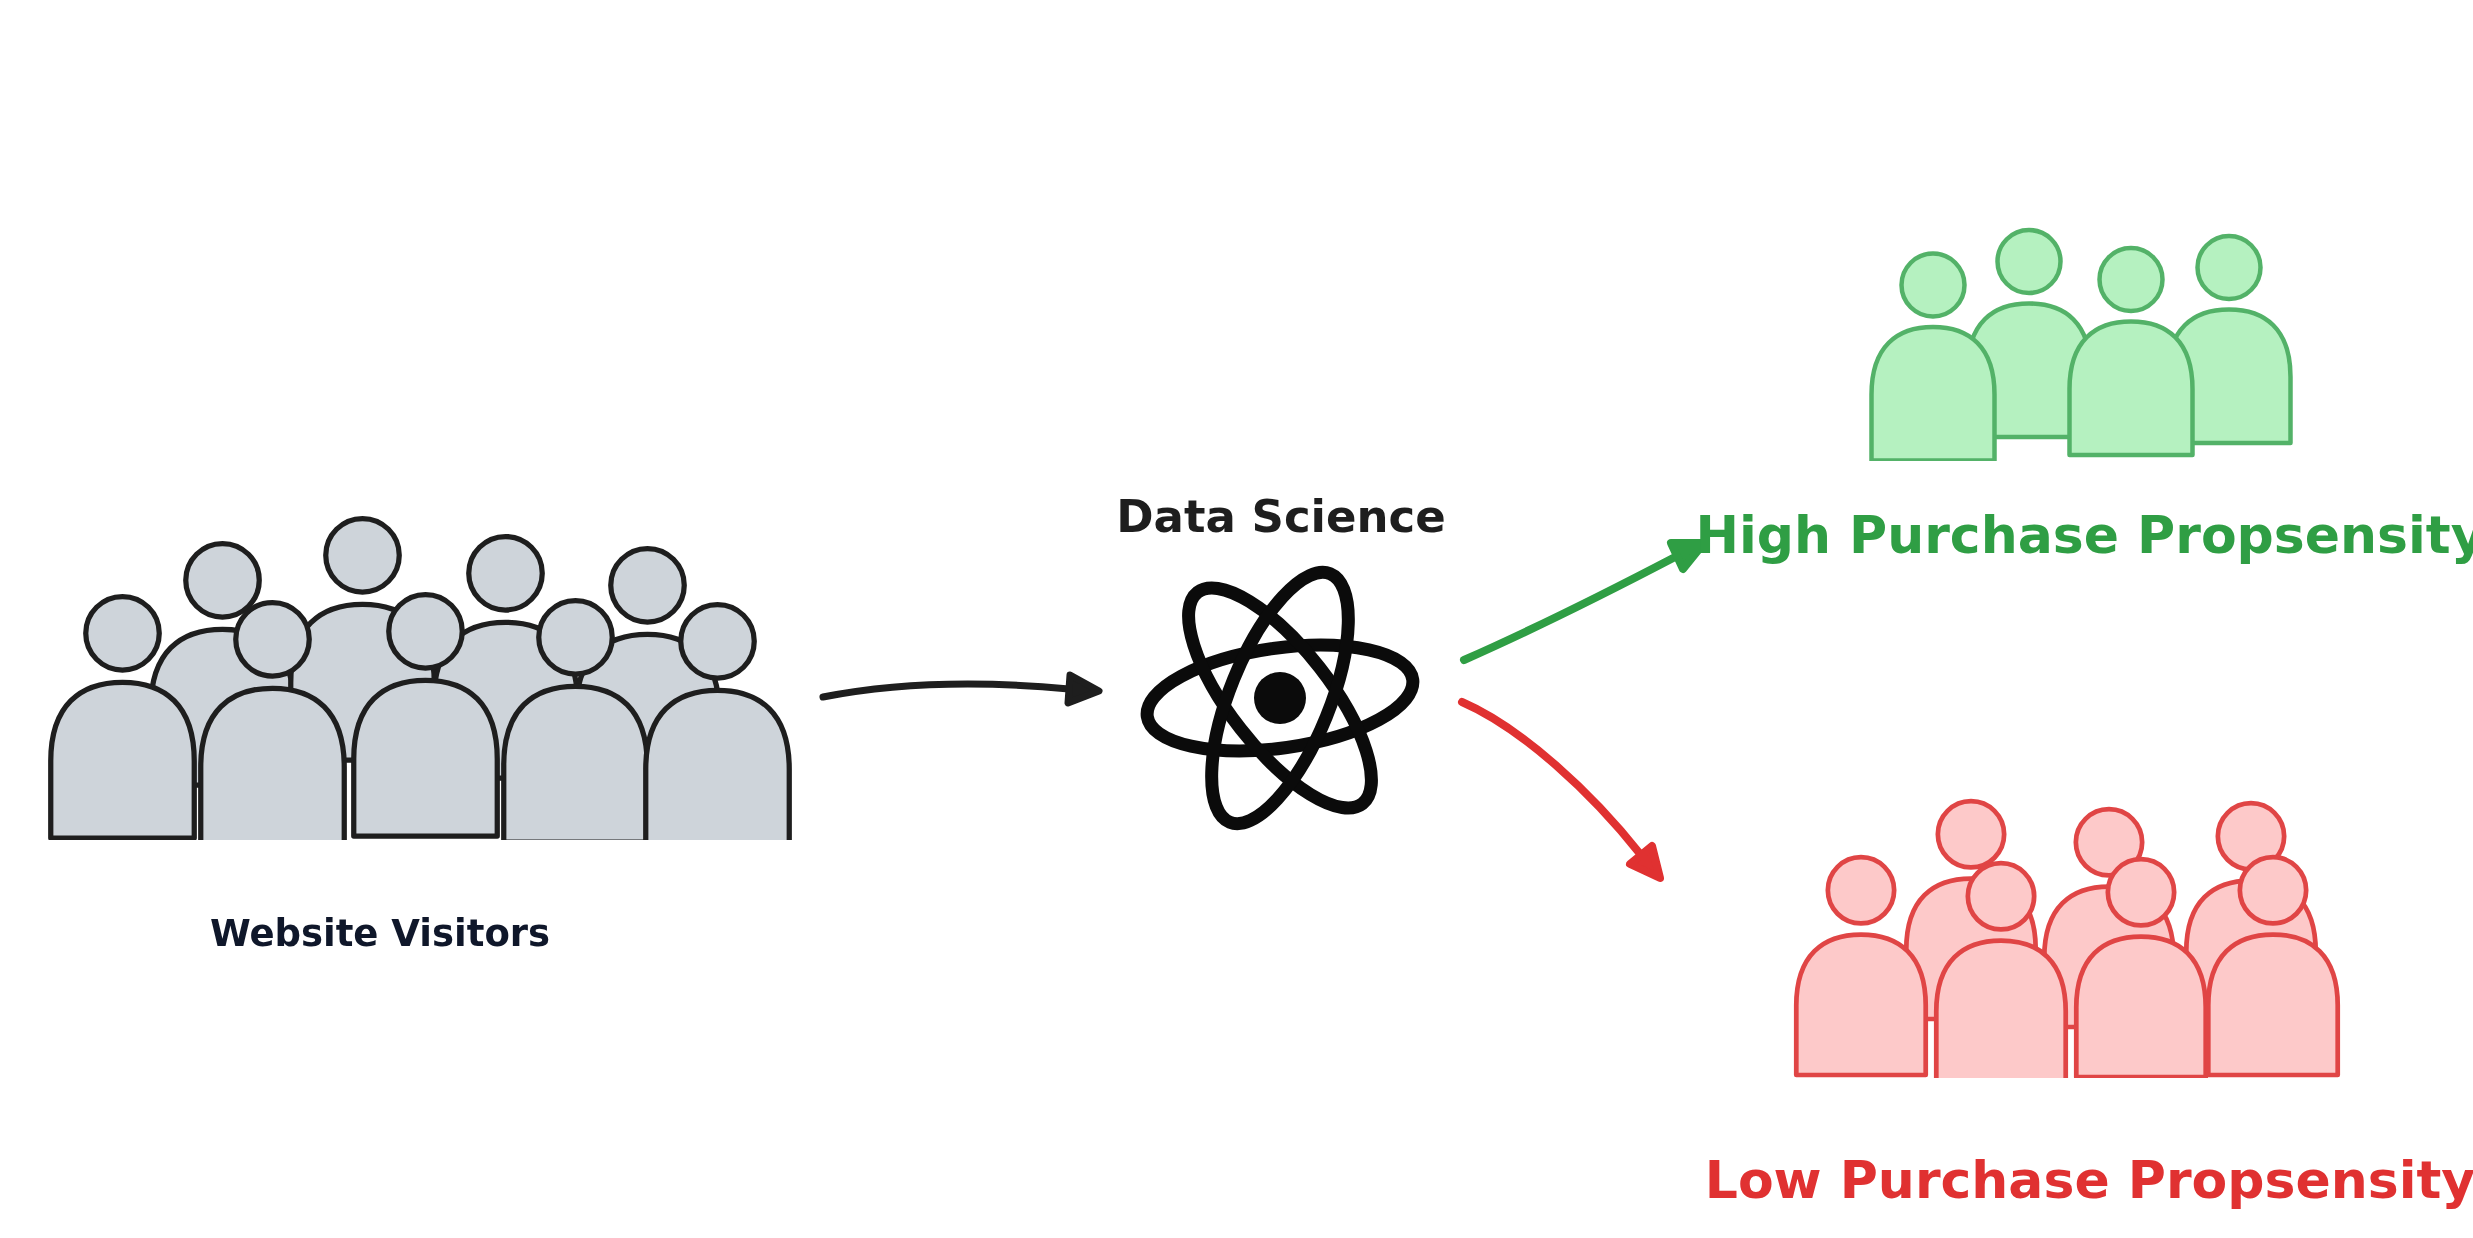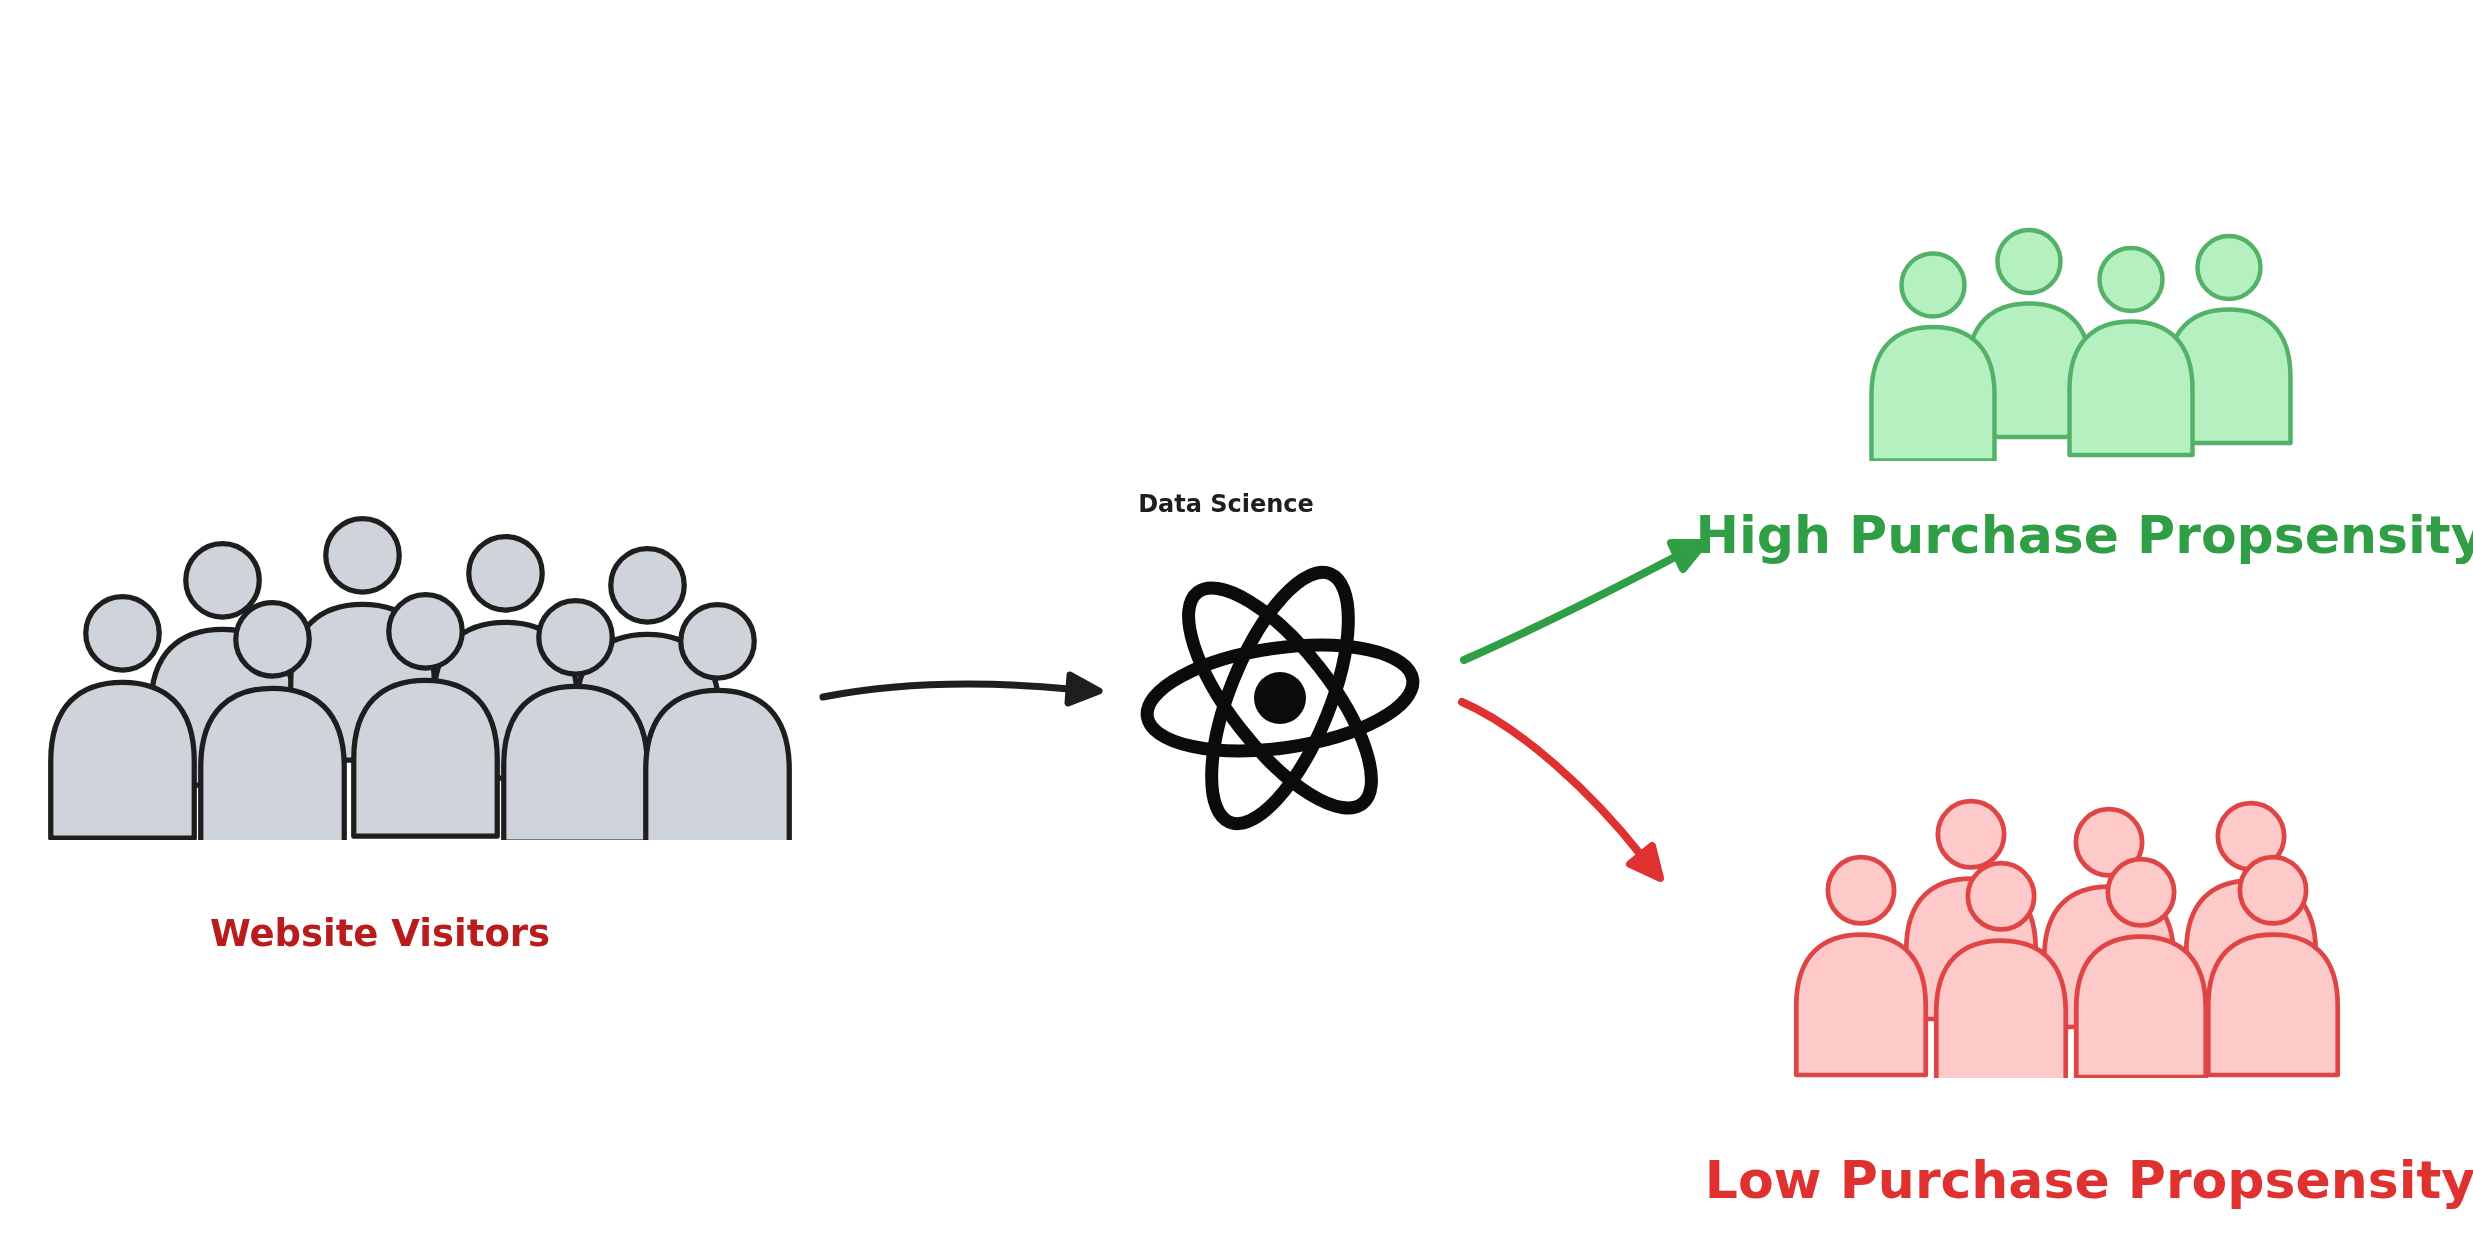--- a/index.html
+++ b/index.html
@@ -22,21 +22,21 @@
     letter-spacing: 1px;
     white-space: nowrap;
   }
   .node-label {
     position: absolute;
     transform: translateX(-50%);
     white-space: nowrap;
     font-weight: 600;
   }
   .label-visitors { left: 380px; top: 912px; font-size: 37px; }
-  .label-model    { left: 1226px; top: 490px; font-size: 24px; }
+  .label-model    { left: 1281px; top: 490px; font-size: 45px; }
   .label-high     { left: 2090px; top: 505px; font-size: 52px; font-weight: 700; }
   .label-low      { left: 2090px; top: 1150px; font-size: 52px; font-weight: 700; }
   svg { display: block; }
 </style>
 </head>
 <body>
 
 <div class="canvas">
 
   <svg width="0" height="0" style="position:absolute" aria-hidden="true">
@@ -57,21 +57,21 @@
       <use href="#person" x="398" y="18" width="175" height="245"></use>
       <use href="#person" x="540" y="30" width="175" height="245"></use>
 
       <use href="#person" x="15" y="78" width="175" height="245"></use>
       <use href="#person" x="165" y="84" width="175" height="245"></use>
       <use href="#person" x="318" y="76" width="175" height="245"></use>
       <use href="#person" x="468" y="82" width="175" height="245"></use>
       <use href="#person" x="610" y="86" width="175" height="245"></use>
     </g>
   </svg>
-  <div class="node-label label-visitors" style="color: #b91c1c;">Website Visitors</div>
+  <div class="node-label label-visitors" style="color: #0f172a;">Website Visitors</div>
 
   <svg class="abs" style="left:815px; top:655px;" width="300" height="80" viewBox="0 0 300 80">
     <g stroke-width="7" stroke-linecap="round" stroke-linejoin="round" stroke="#1e1e1e" fill="#1e1e1e">
       <path d="M8,42 C90,26 180,27 254,34" fill="none"></path>
       <polygon points="284,36 253,48 255,20"></polygon>
     </g>
   </svg>
 
   <div class="node-label label-model" style="color: rgb(30, 30, 30);">Data Science</div>
   <svg class="abs" style="left:1128px; top:560px;" width="304" height="275" viewBox="0 0 304 275">

